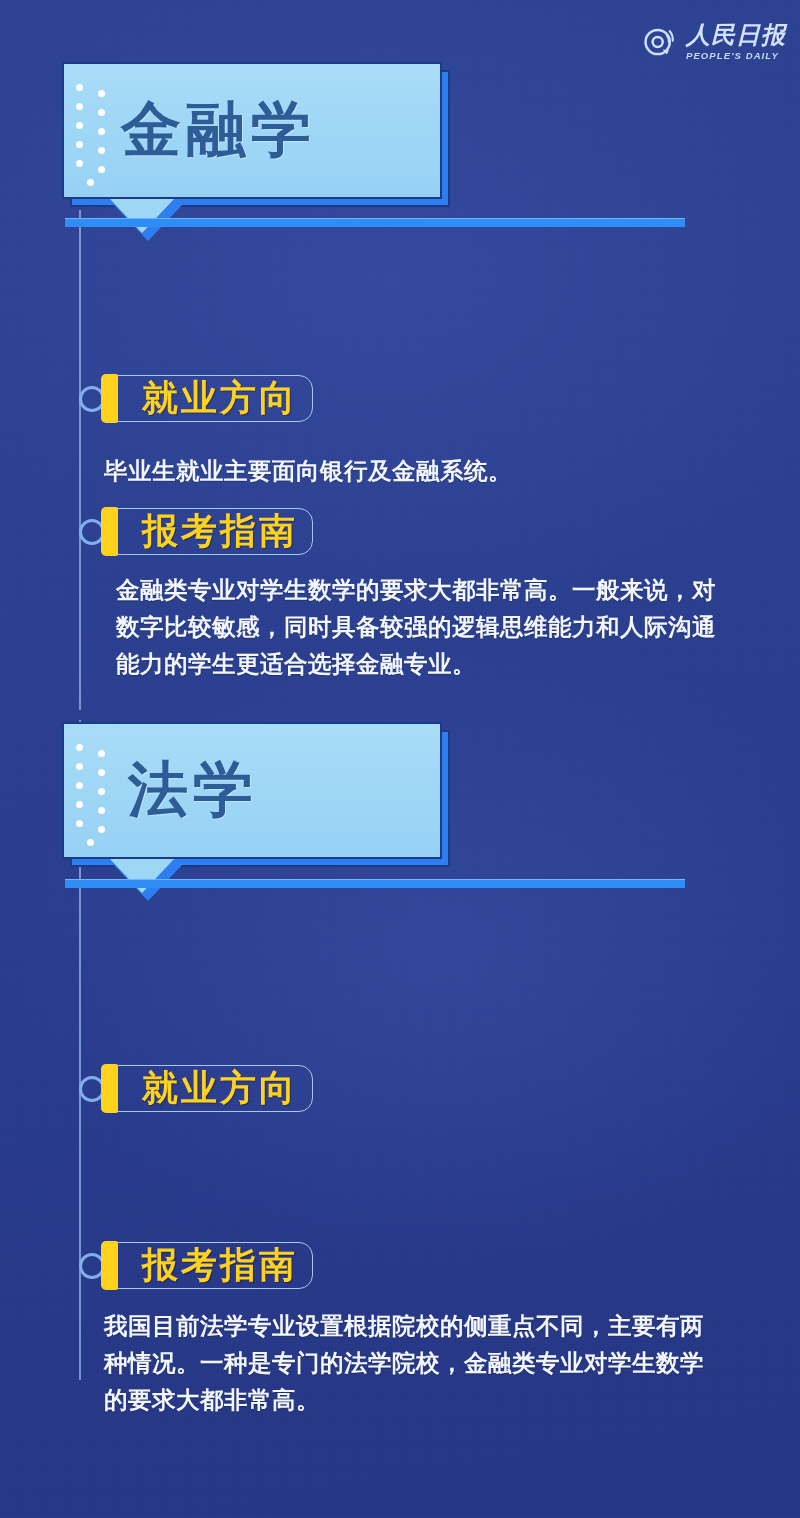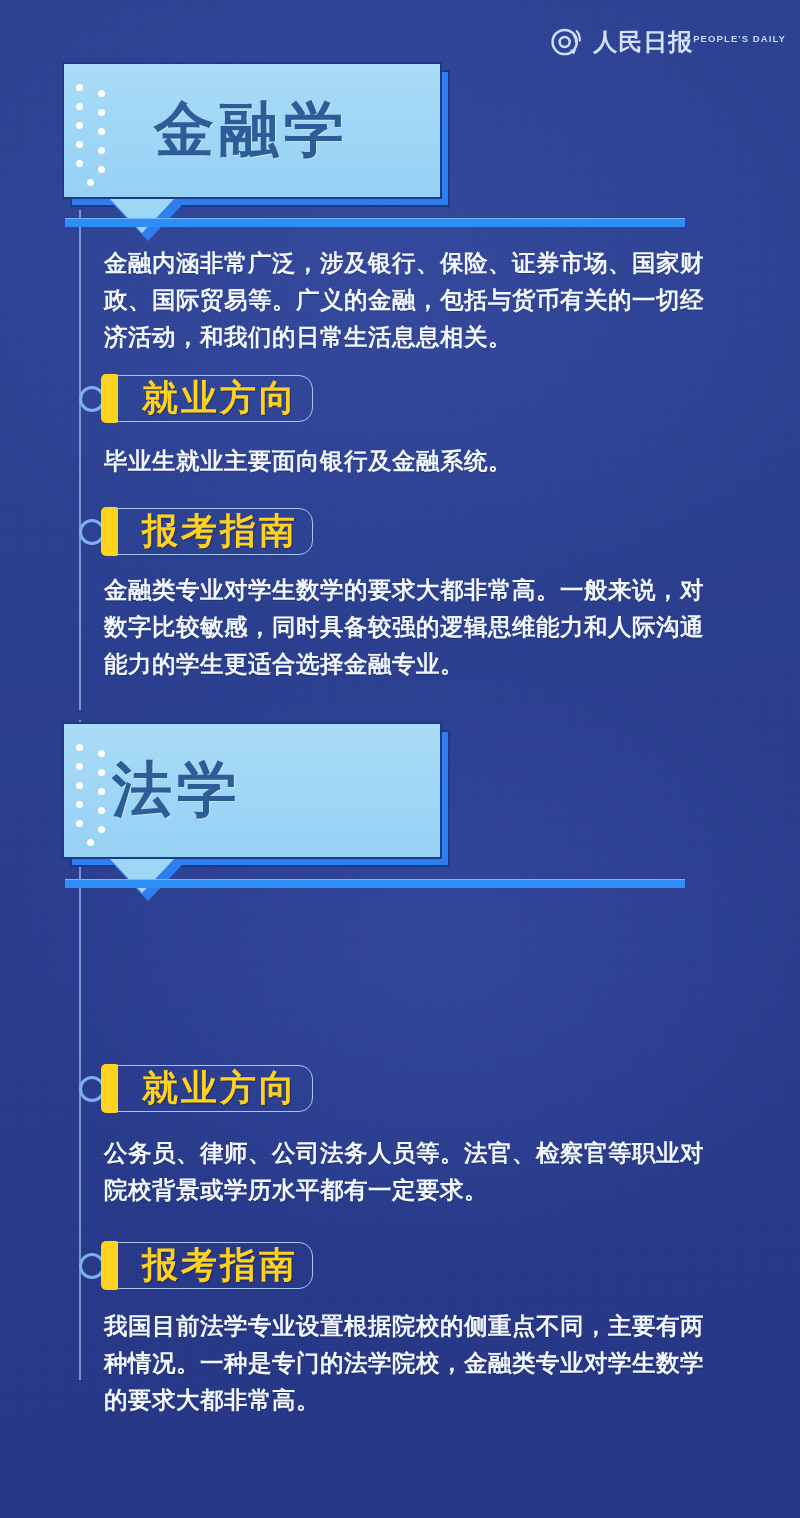--- a/index.html
+++ b/index.html
@@ -26,21 +26,21 @@
     pointer-events:none;
   }
 
   
   .logo {
     position:absolute; top:22px; right:14px;
     display:flex; align-items:center; gap:5px;
     color:#cfe0ff;
   }
   .logo .at { width:40px; height:40px; }
-  .logo .ltxt { display:flex; flex-direction:row; line-height:1; }
+  .logo .ltxt { display:flex; flex-direction:column; line-height:1;font-style:italic; }
   .logo .cn {
     font-size:24px; font-weight:bold; letter-spacing:1px;
     color:#d3e2ff;
     font-family:"Liberation Sans","DejaVu Sans",sans-serif;
   }
   .logo .en {
     font-size:9.5px; letter-spacing:1.1px; margin-top:4px;
     color:#c7d8fb; font-weight:bold;
   }
 
@@ -74,28 +74,28 @@
   .banner .tail-face{
     position:absolute;
     width:0;height:0;
     border-left:32px solid transparent;
     border-right:32px solid transparent;
     border-top:34px solid #9ed6f6;
   }
   .banner .btitle {
     position:absolute; left:0; top:0; right:0; bottom:0;
     display:flex; align-items:center;
-    padding-left:92px;
+    padding-left:59px;
     font-size:60px; font-weight:bold;
     color:#2d5c96;
     letter-spacing:5px;
     font-family:"DejaVu Serif","Liberation Serif",serif;
     text-shadow:1px 1px 0 rgba(255,255,255,.35);
   }
-  .banner.b2 .btitle{ padding-left:50px; }
+  .banner.b2 .btitle{ padding-left:66px; }
   .dots { position:absolute; left:14px; top:22px; }
   .dots i{
     position:absolute; width:7px;height:7px;border-radius:50%;
     background:#ffffff; display:block;
   }
 
   
   .divider {
     position:absolute; height:9px;
     background:#2f8ef5;
@@ -198,39 +198,38 @@
         <i style="left:22px; top:63px;"></i>
       <i style="left:0px;  top:76px;"></i>
         <i style="left:22px; top:82px;"></i>
       <i style="left:11px; top:95px;"></i>
     </div>
     <div class="btitle">金融学</div>
   </div>
 
   <div class="divider" style="left:65px; top:218px; width:620px;"></div>
 
-  <p class="para" style="left:104px; top:245px; width:600px;">金融内涵非常广泛，涉及银行、保险、证券市场、国家财政、国际贸易等。广义的金融，包括与货币有关的一切经济活动，和我们的日常生活息息相关。</p>
 
   <div class="badge" style="left:105px; top:375px; width:208px; height:47px;">
     <span class="ring"></span>
     <span class="box"></span>
     <span class="ybar"></span>
     <span class="blabel">就业方向</span>
   </div>
 
-  <p class="para" style="left:104px; top:443px; width:600px;">毕业生就业主要面向银行及金融系统。</p>
+  <p class="para" style="left:104px; top:453px; width:600px;">毕业生就业主要面向银行及金融系统。</p>
 
   <div class="badge" style="left:105px; top:508px; width:208px; height:47px;">
     <span class="ring"></span>
     <span class="box"></span>
     <span class="ybar"></span>
     <span class="blabel">报考指南</span>
   </div>
 
-  <p class="para" style="left:104px; top:572px; width:600px;">金融类专业对学生数学的要求大都非常高。一般来说，对数字比较敏感，同时具备较强的逻辑思维能力和人际沟通能力的学生更适合选择金融专业。</p>
+  <p class="para" style="left:116px; top:572px; width:600px;">金融类专业对学生数学的要求大都非常高。一般来说，对数字比较敏感，同时具备较强的逻辑思维能力和人际沟通能力的学生更适合选择金融专业。</p>
 
   <div class="banner b2" style="left:62px; top:722px; width:380px; height:137px;">
     <div class="shadow"></div>
     <div class="tail-shadow" style="left:52px; top:143px;"></div>
     <div class="tail-face" style="left:48px; top:137px;"></div>
     <div class="face"></div>
     <div class="dots">
       <i style="left:0px;  top:0px;"></i>
         <i style="left:22px; top:6px;"></i>
       <i style="left:0px;  top:19px;"></i>
@@ -249,21 +248,20 @@
   <div class="divider" style="left:65px; top:879px; width:620px;"></div>
 
 
   <div class="badge" style="left:105px; top:1065px; width:208px; height:47px;">
     <span class="ring"></span>
     <span class="box"></span>
     <span class="ybar"></span>
     <span class="blabel">就业方向</span>
   </div>
 
-  <p class="para" style="left:104px; top:1135px; width:600px;">公务员、律师、公司法务人员等。法官、检察官等职业对院校背景或学历水平都有一定要求。</p>
 
   <div class="badge" style="left:105px; top:1242px; width:208px; height:47px;">
     <span class="ring"></span>
     <span class="box"></span>
     <span class="ybar"></span>
     <span class="blabel">报考指南</span>
   </div>
 
   <p class="para" style="left:104px; top:1308px; width:600px;">我国目前法学专业设置根据院校的侧重点不同，主要有两种情况。一种是专门的法学院校，金融类专业对学生数学的要求大都非常高。</p>
 

